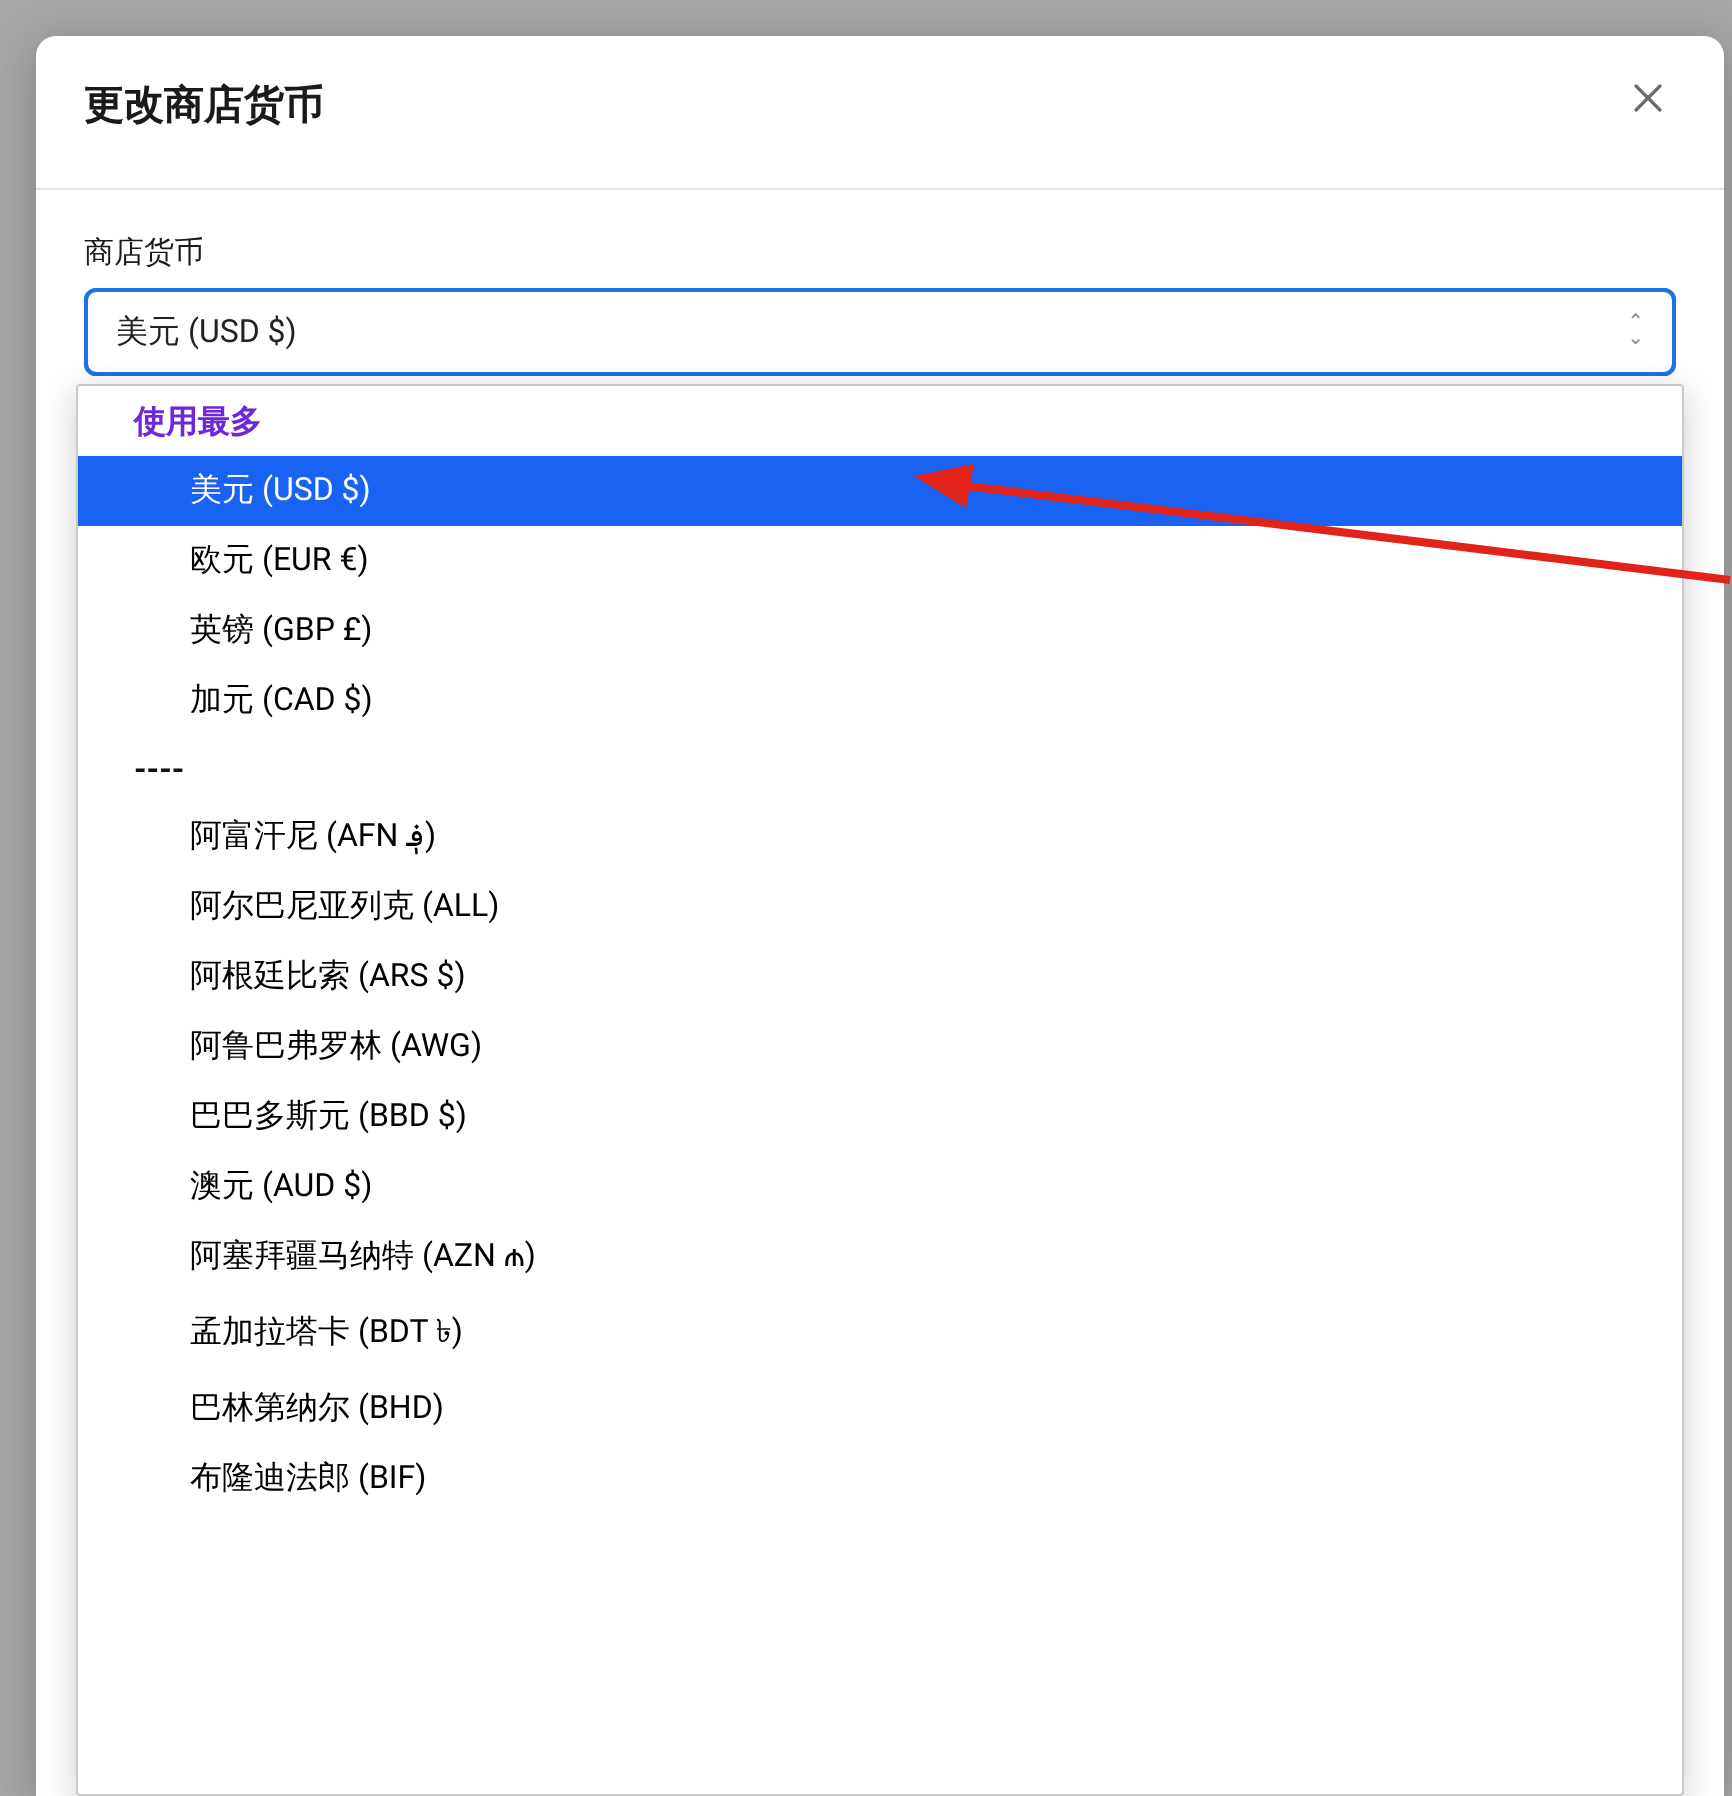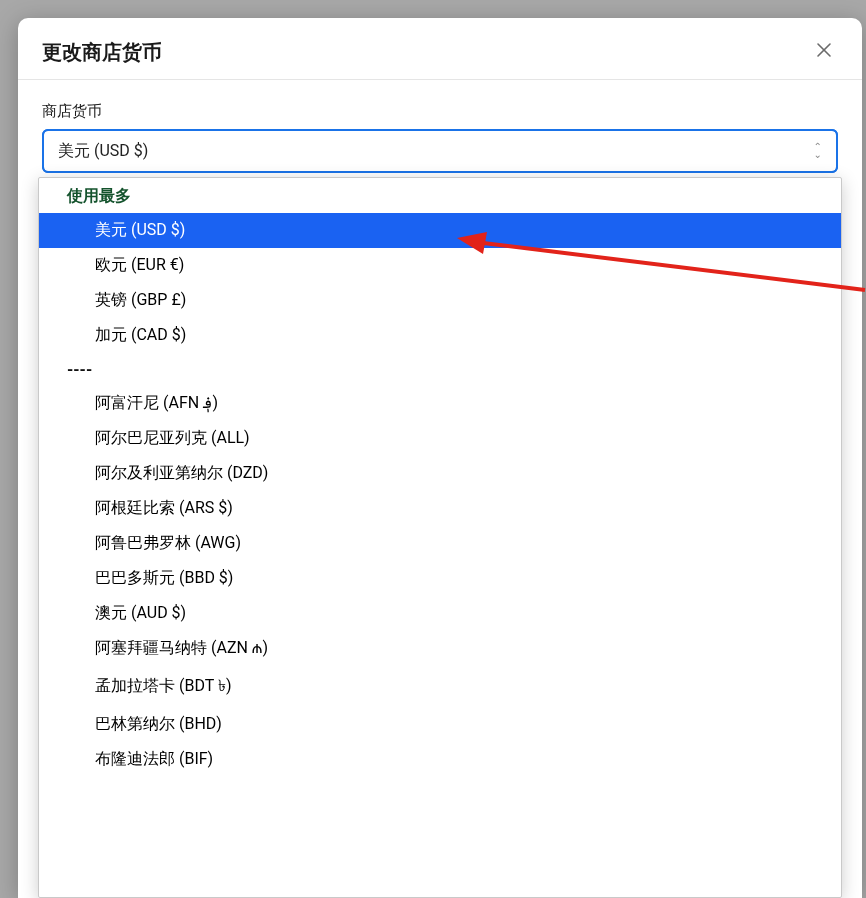--- a/index.html
+++ b/index.html
@@ -32,21 +32,21 @@
       background: #fff;
       border-radius: 10px 10px 0 0;
       box-shadow: 0 4px 24px rgba(0,0,0,0.25);
       display: flex;
       flex-direction: column;
     }
     .modal-header {
       display: flex;
       align-items: center;
       justify-content: space-between;
-      padding: 20px 24px 13px 24px;
+      padding: 20px 24px 28px 24px;
       border-bottom: 1px solid #e5e5e5;
       gap: 37px;
     }
     .modal-title {
       font-size: 20px;
       font-weight: 700;
       color: #1a1a1a;
     }
     .close-btn {
       width: 28px;
@@ -105,21 +105,21 @@
       overflow-y: auto;
       flex: 1;
       min-height: 0;
       padding-bottom: 0;
       margin-left: -4px;
       margin-right: -4px;
     }
     .group-header {
       font-size: 16px;
       font-weight: 700;
-      color: #14532d;
+      color: #6d28d9;
       padding: 8px 12px 6px 28px;
     }
     .option {
       font-size: 16px;
       color: #000000;
       padding: 7px 12px 7px 56px;
       cursor: pointer;
       white-space: nowrap;
     }
     .option.selected {
@@ -184,21 +184,20 @@
       <div id="most-used-container">
           <div class="option selected">美元 (USD $)</div>
           <div class="option">欧元 (EUR €)</div>
           <div class="option">英镑 (GBP £)</div>
           <div class="option">加元 (CAD $)</div>
         </div>
       <div class="divider">----</div>
       <div id="all-container">
           <div class="option">阿富汗尼 (AFN ؋)</div>
           <div class="option">阿尔巴尼亚列克 (ALL)</div>
-          <div class="option">阿尔及利亚第纳尔 (DZD)</div>
           <div class="option">阿根廷比索 (ARS $)</div>
           <div class="option">阿鲁巴弗罗林 (AWG)</div>
           <div class="option">巴巴多斯元 (BBD $)</div>
           <div class="option">澳元 (AUD $)</div>
           <div class="option">阿塞拜疆马纳特 (AZN ₼)</div>
           <div class="option">孟加拉塔卡 (BDT ৳)</div>
           <div class="option">巴林第纳尔 (BHD)</div>
           <div class="option">布隆迪法郎 (BIF)</div>
         </div>
     </div>

